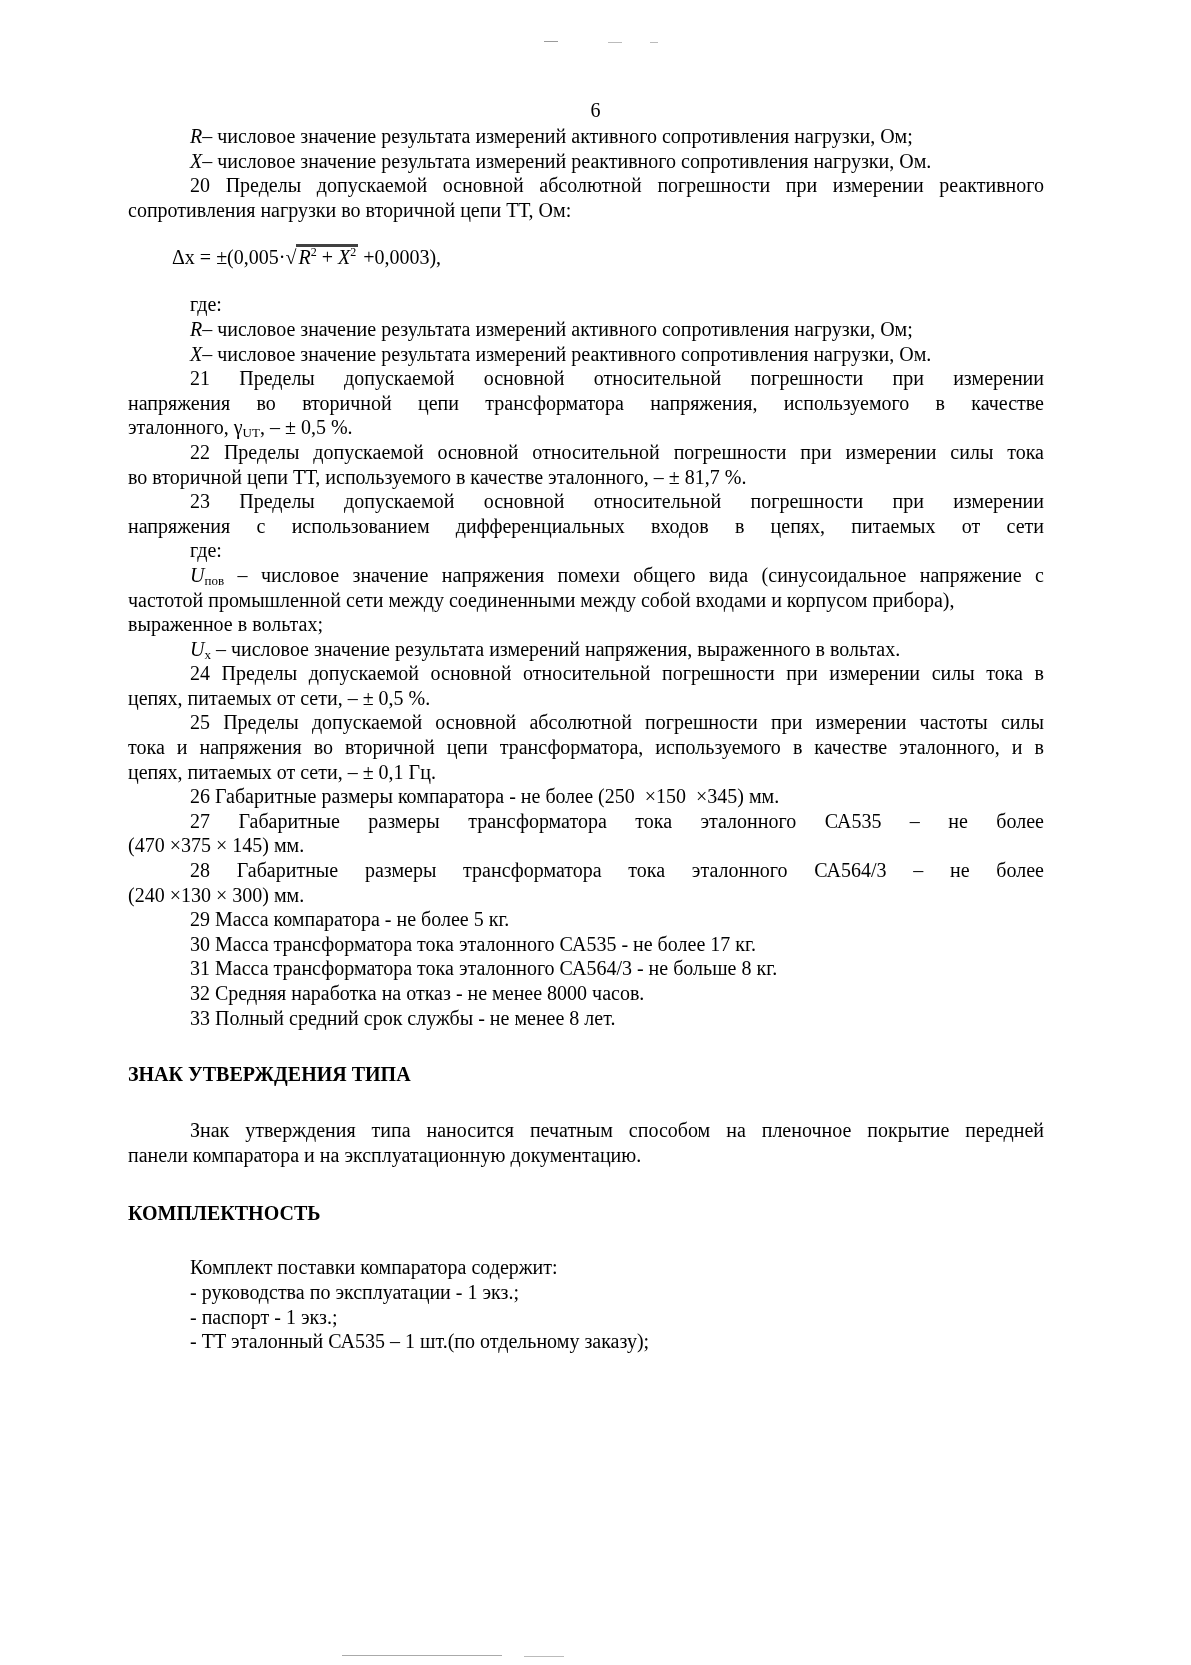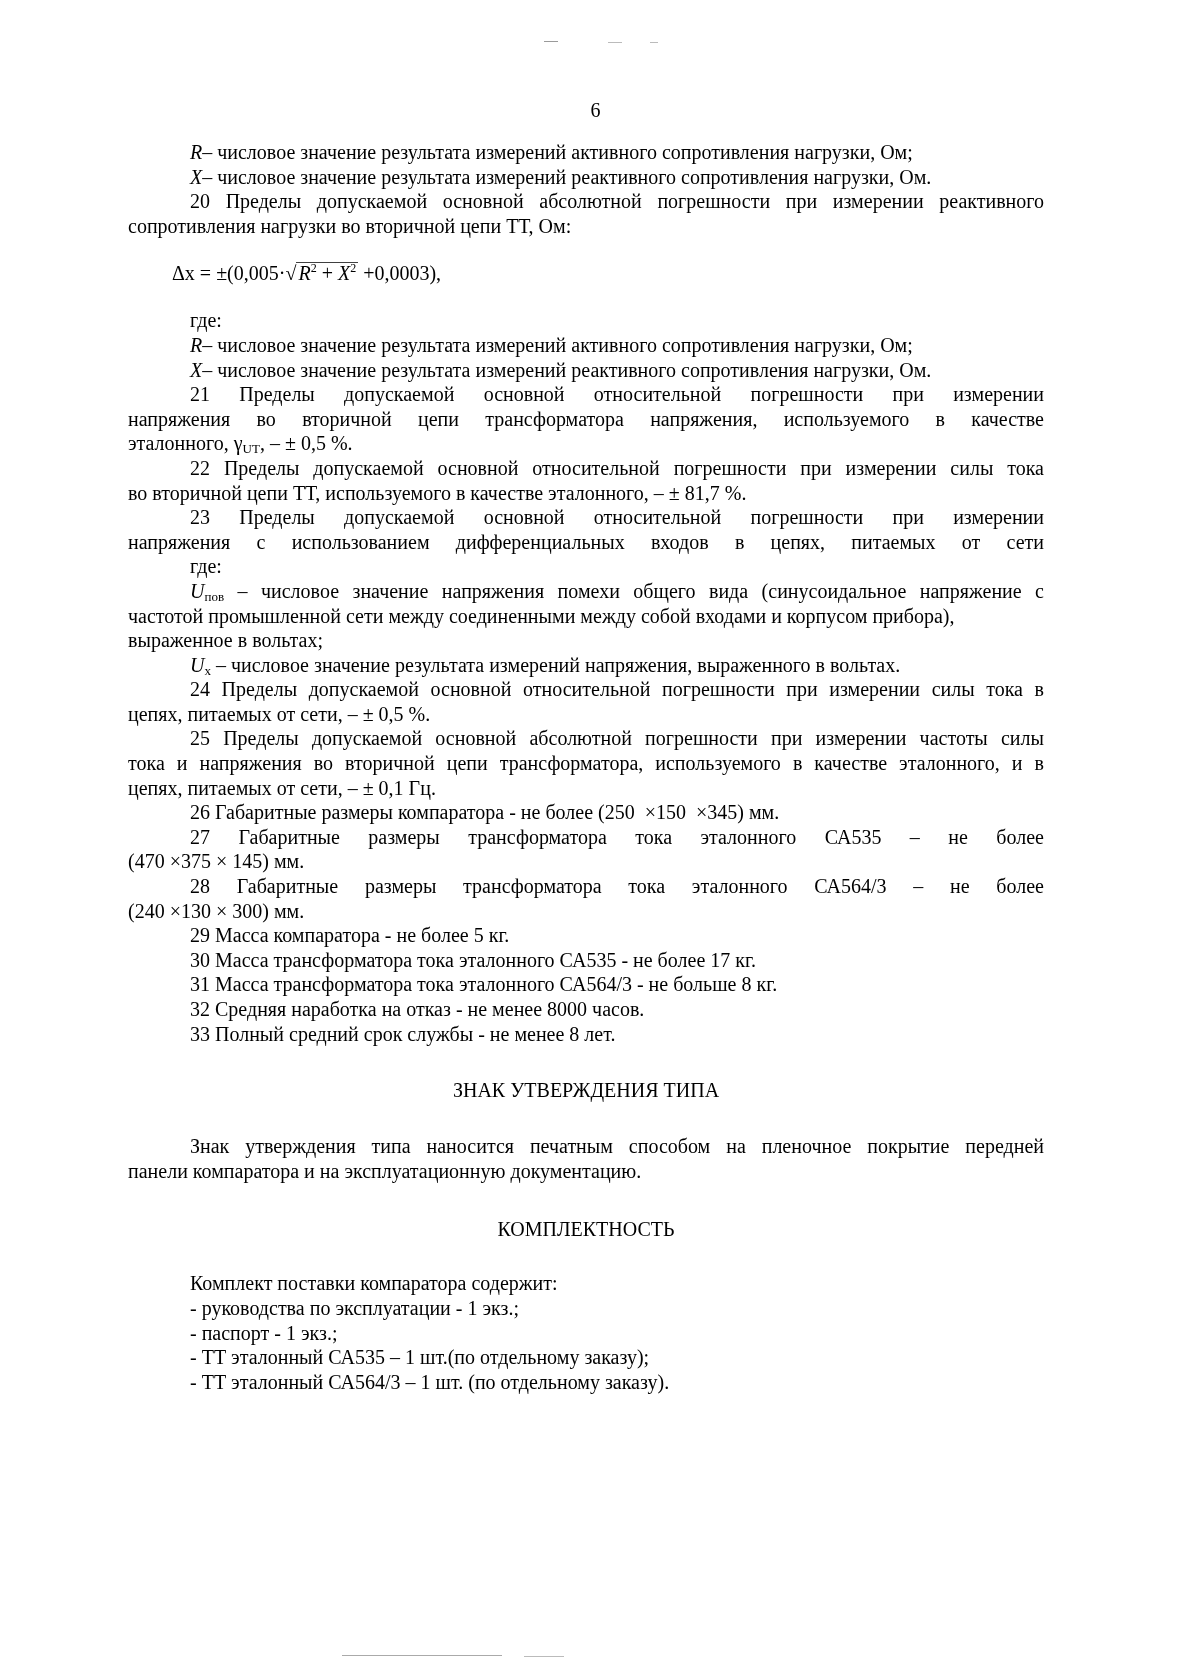--- a/index.html
+++ b/index.html
@@ -3,31 +3,31 @@
 <meta charset="utf-8">
 <style>
   html, body { margin: 0; padding: 0; background: #ffffff; }
   body {
     width: 1191px; height: 1665px; position: relative; overflow: hidden;
     font-family: "Liberation Serif", "DejaVu Serif", serif;
     color: #000; font-size: 20px;
   }
   .scan-mark { position: absolute; height: 1px; background: #9a9a9a; }
   .page-num { position: absolute; top: 98px; left: 0; width: 100%; text-align: center; font-size: 20px; line-height: 24px; }
-  .content { position: absolute; left: 128px; top: 140px; width: 916px; }
+  .content { position: absolute; left: 128px; top: 124px; width: 916px; }
   .ln { line-height: 24.6px; margin: 0; }
   .ind { text-indent: 62px; }
   .pad { padding-left: 62px; }
   .just { text-align: justify; text-align-last: justify; }
   i { font-style: italic; }
   sub { font-size: 13px; vertical-align: -3px; line-height: 0; }
   sup { font-size: 12px; line-height: 0; }
   .formula { padding-left: 44px; line-height: 30px; }
-  .sqrt { display: inline-block; border-top: 1px solid #404040; padding: 0 2px; line-height: 20px; }
-  .heading { text-align: center; font-weight: normal; font-size: 20px; line-height: 24px; }
+  .sqrt { display: inline-block; border-top: 3px solid #404040; padding: 0 2px; line-height: 20px; }
+  .heading { font-weight: bold; font-size: 20px; line-height: 24px; }
   .h1 { margin-top: 32px; margin-bottom: 32px; }
   .h2 { margin-top: 34px; margin-bottom: 30px; }
 </style>
 </head>
 <body>
 
 <div class="scan-mark" style="top:41px;left:544px;width:14px;"></div>
 <div class="scan-mark" style="top:42px;left:608px;width:14px;background:#bbb;"></div>
 <div class="scan-mark" style="top:42px;left:650px;width:8px;background:#bbb;"></div>
 <div class="scan-mark" style="top:1655px;left:342px;width:160px;background:#aaa;"></div>
@@ -89,14 +89,13 @@
 
   <h2 class="heading h1">ЗНАК УТВЕРЖДЕНИЯ ТИПА</h2>
   <p class="ln ind just">Знак утверждения типа наносится печатным способом на пленочное покрытие передней</p>
   <p class="ln">панели компаратора и на эксплуатационную документацию.</p>
 
   <h2 class="heading h2">КОМПЛЕКТНОСТЬ</h2>
   <p class="ln pad">Комплект поставки компаратора содержит:</p>
   <p class="ln pad">- руководства по эксплуатации - 1 экз.;</p>
   <p class="ln pad">- паспорт - 1 экз.;</p>
   <p class="ln pad">- ТТ эталонный СА535 – 1 шт.(по отдельному заказу);</p>
-  <p class="ln pad">- ТТ эталонный СА564/3 – 1 шт. (по отдельному заказу).</p>
 </div>
 
 </body></html>

